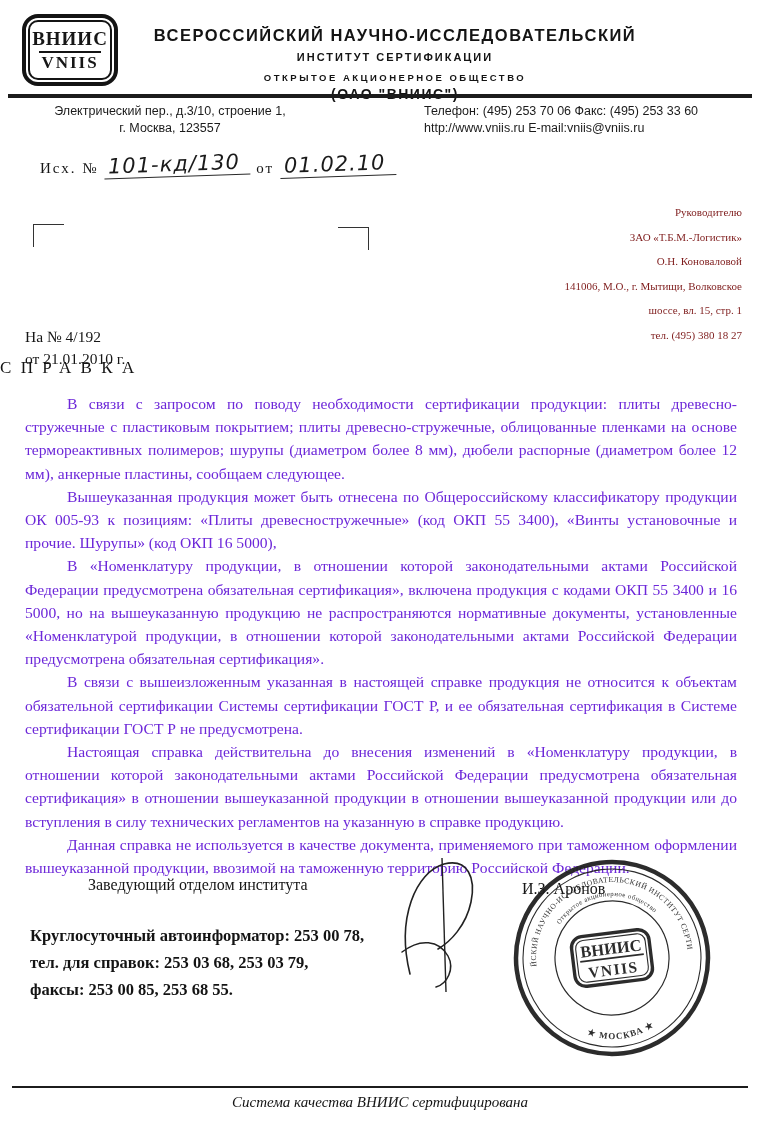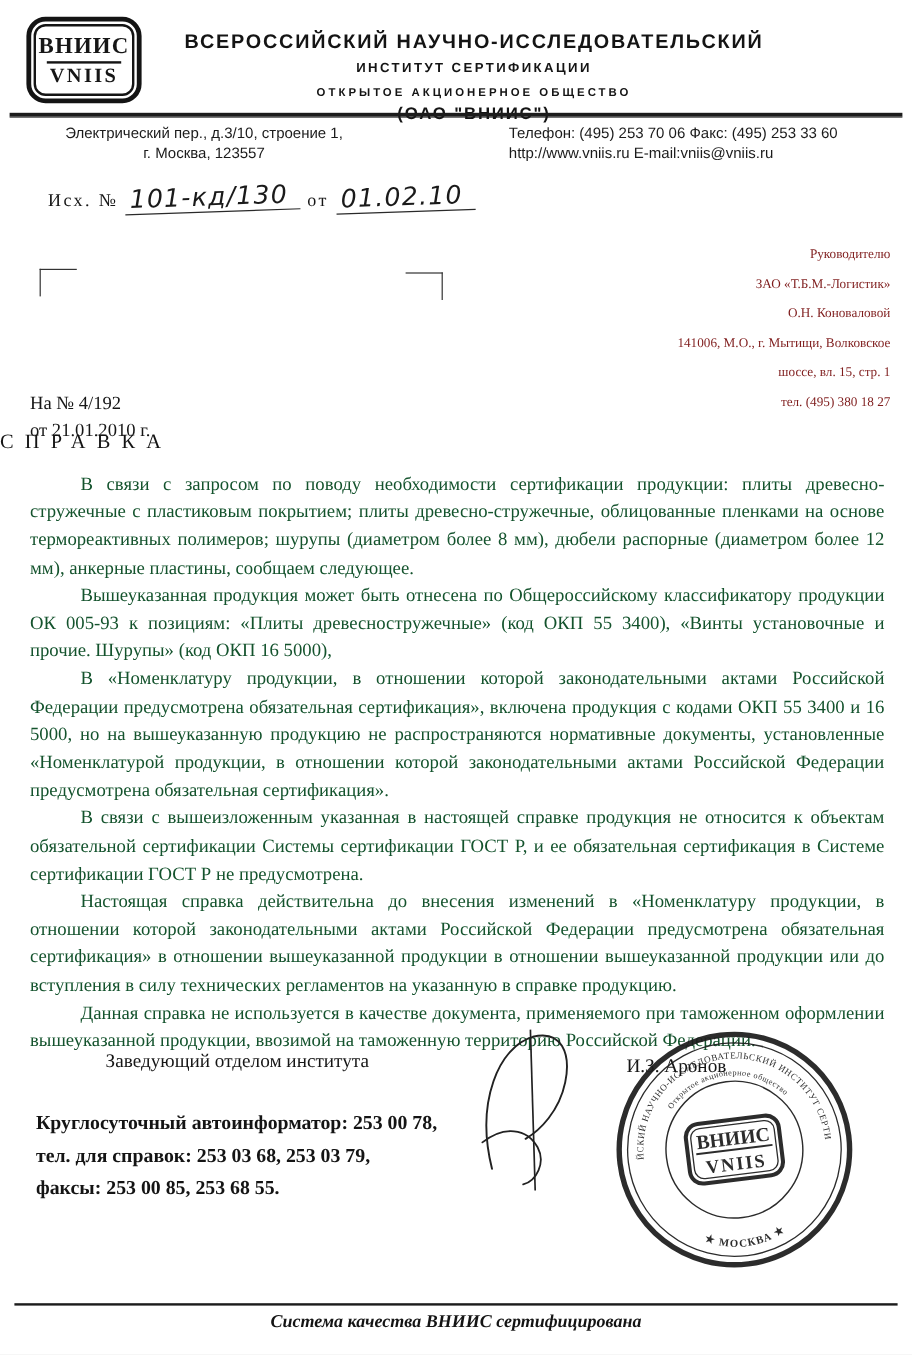--- a/index.html
+++ b/index.html
@@ -58,38 +58,38 @@
     font-size:11px;line-height:24.5px;color:#7f1d1d;text-align:right;
   }
   .incoming{position:absolute;left:25px;top:326px;font-size:15.5px;line-height:22px;}
   
   .title{
     position:absolute;left:0;top:358px;width:760px;text-align:left;
     font-size:17px;letter-spacing:0.55em;color:#141414;
   }
   .body-text{
     position:absolute;left:25px;top:392px;width:712px;
-    font-size:15.6px;line-height:23.2px;text-align:justify;color:#14532d;
+    font-size:15.6px;line-height:23.2px;text-align:justify;color:#6d28d9;
   }
   .body-text p{margin:0;text-indent:42px;}
   .position-line{position:absolute;left:88px;top:876px;font-size:16px;}
   .sig-name{position:absolute;left:522px;top:880px;font-size:16px;z-index:1;}
   
   .phones{
     position:absolute;left:30px;top:922px;font-size:16.5px;line-height:27px;color:#141414;font-weight:bold;
   }
   
   .signature{position:absolute;left:392px;top:856px;z-index:1;}
   .stamp{position:absolute;left:512px;top:858px;z-index:2;transform:rotate(-7deg);opacity:.93;}
   .stamp text{font-family:"Liberation Serif",serif;fill:#1d1d1d;}
   
   .footer-rule{position:absolute;left:12px;top:1086px;width:736px;border-top:2.5px solid #1c1c1c;}
   .footer-text{
     position:absolute;left:0;top:1094px;width:760px;text-align:center;
-    font-style:italic;font-weight:bold;font-size:15px;color:#141414;
+    font-style:italic;font-weight:normal;font-size:15px;color:#141414;
   }
 </style>
 </head>
 <body>
 
 <div class="page">
 
   <div class="logo">
     <div class="logo-inner">
       <div class="logo-top">ВНИИС</div>

